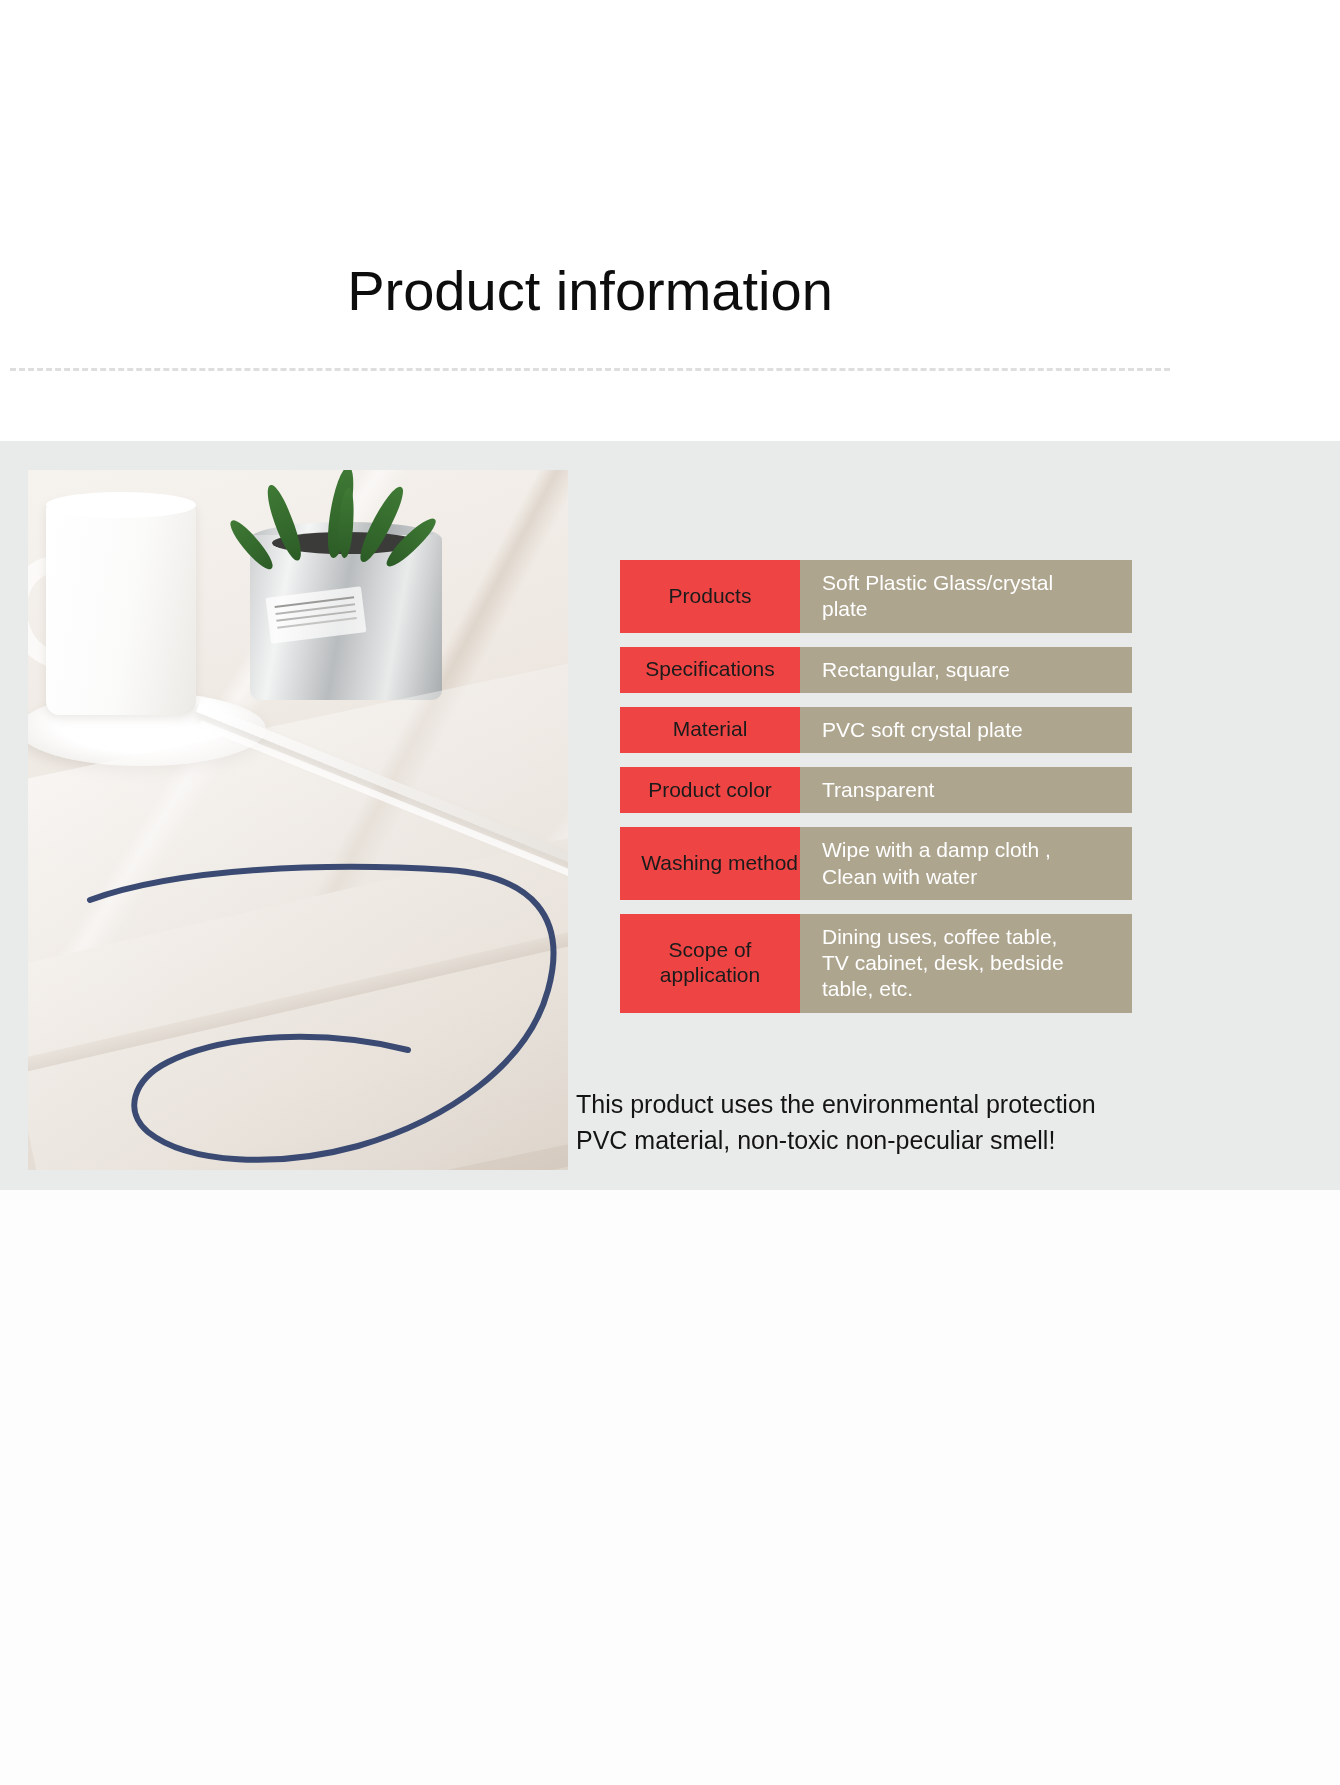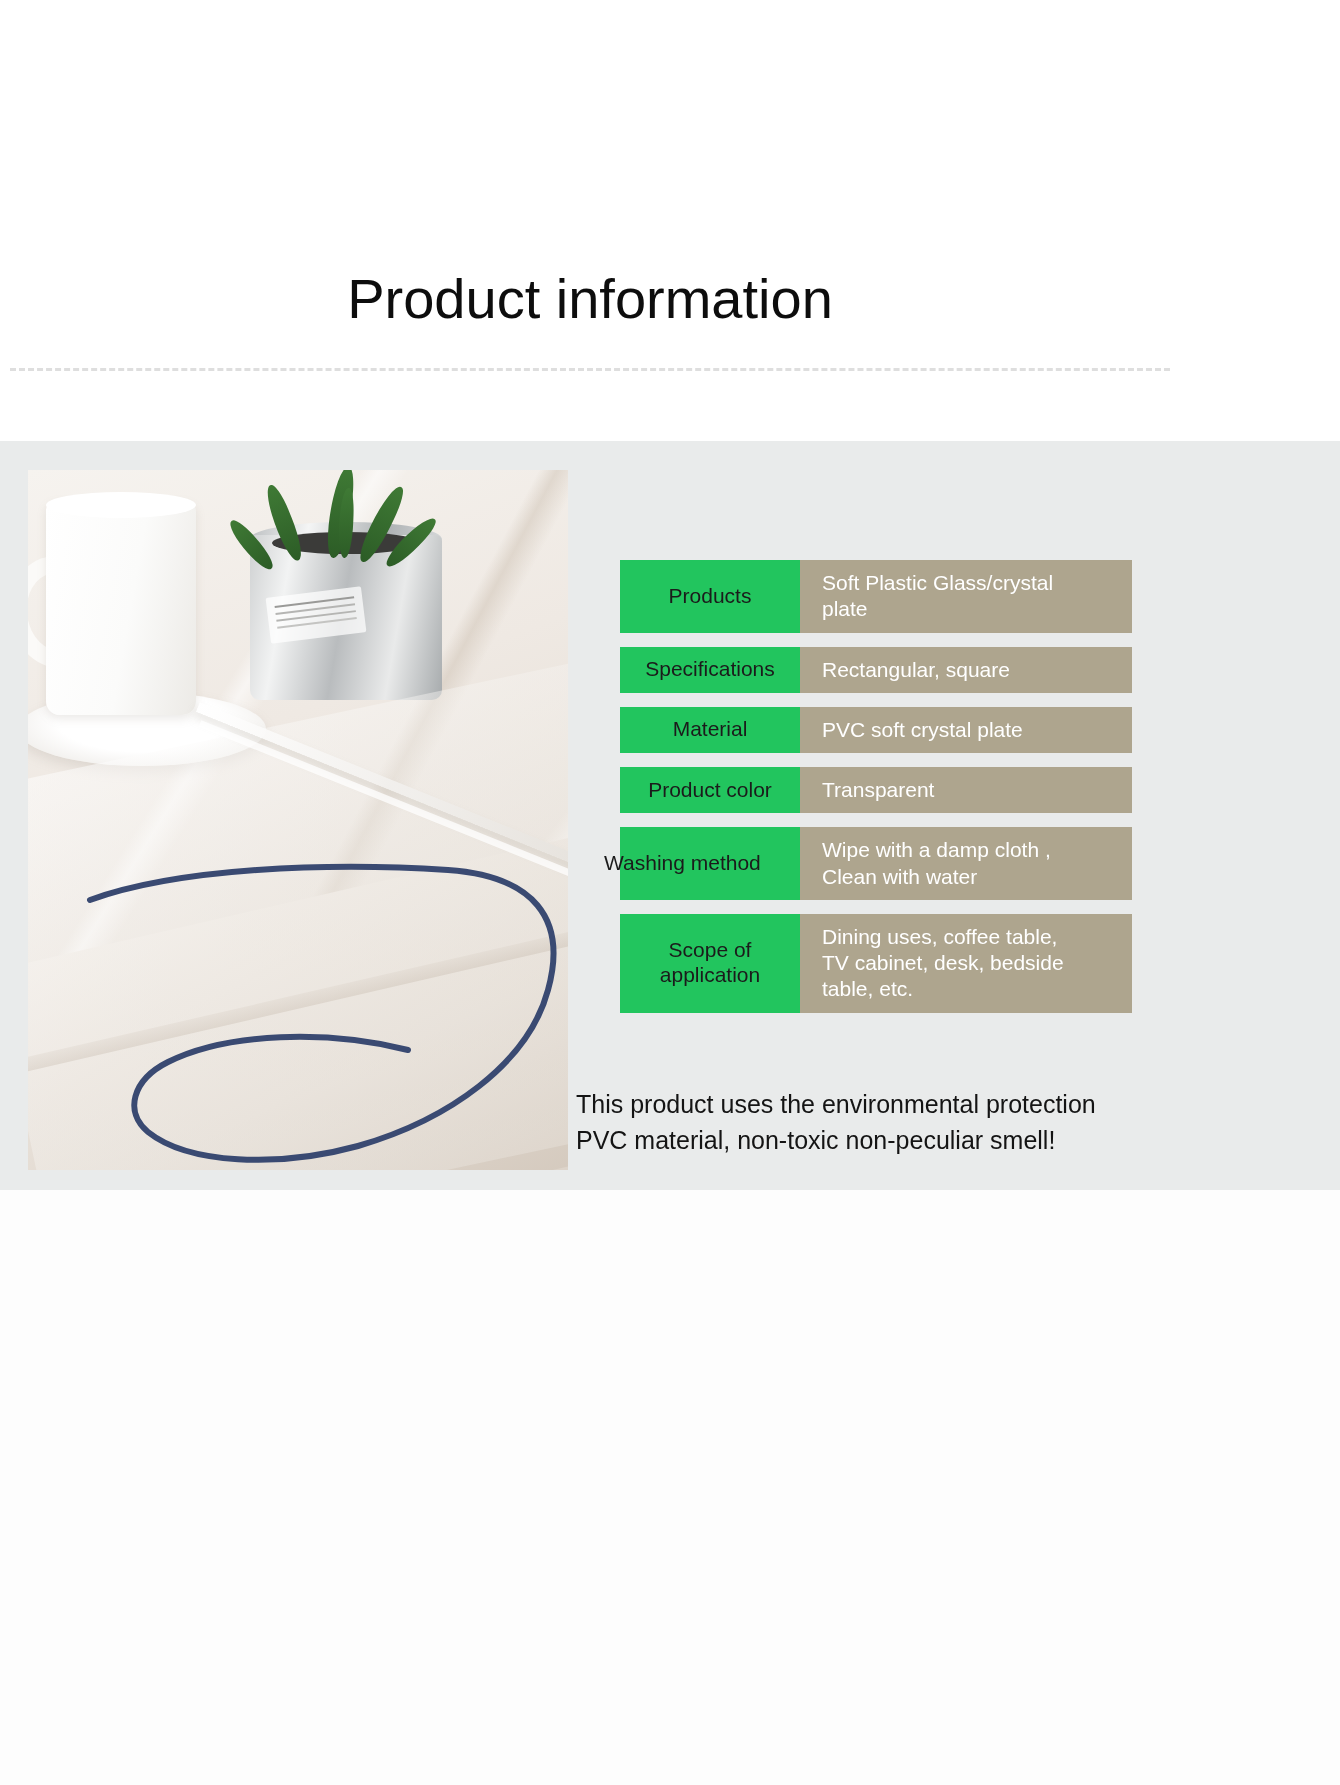--- a/index.html
+++ b/index.html
@@ -13,21 +13,20 @@
 
   
   .header{position:absolute;left:0;top:0;width:1340px;height:505px;background:#ffffff;}
   .page-title{
     position:absolute;left:0;top:262px;width:1180px;
     text-align:center;
     font-size:56px;font-weight:400;color:#0d0d0d;
     letter-spacing:0px;line-height:1.05;
     font-family:"Liberation Sans","DejaVu Sans",sans-serif;
     white-space:nowrap;
-    margin-top:8px;
   }
 
   
   .divider{position:absolute;left:0;top:362px;width:1180px;height:16px;}
   .divider .dash-line{
     position:absolute;left:10px;top:6px;width:1160px;height:0;
     border-top:3px dashed #dedede;
   }
   .divider .bar-red{
     position:absolute;left:418px;top:358px;width:170px;height:16px;background:#f44a4a;
@@ -138,28 +137,28 @@
     background:rgba(255,255,255,.75);
     transform:rotate(22deg);transform-origin:left center;
   }
   .photo svg.outline{position:absolute;left:0;top:0;width:540px;height:700px;}
 
   
   .spec-table{position:absolute;left:620px;top:560px;width:512px;}
   .spec-row{display:flex;align-items:stretch;margin-bottom:14px;}
   .spec-label{
     width:180px;flex:0 0 180px;
-    background:#22c55e;color:#1b1b1b;
+    background:#ef4444;color:#1b1b1b;
     font-size:21px;line-height:1.18;
     display:flex;align-items:center;justify-content:center;
     text-align:center;padding:10px 2px;box-sizing:border-box;
     position:relative;white-space:pre-line;
   }
   .spec-label.wide > span{
-    display:block;width:215px;margin-left:-18px;text-align:left;
+    display:block;width:215px;margin-left:-18px;text-align:right;
   }
   .spec-value{
     flex:1 1 auto;background:#aea58e;color:#ffffff;
     font-size:21px;line-height:1.25;
     display:flex;align-items:center;
     padding:10px 12px 10px 22px;box-sizing:border-box;
     white-space:pre-line;
   }
 
   

